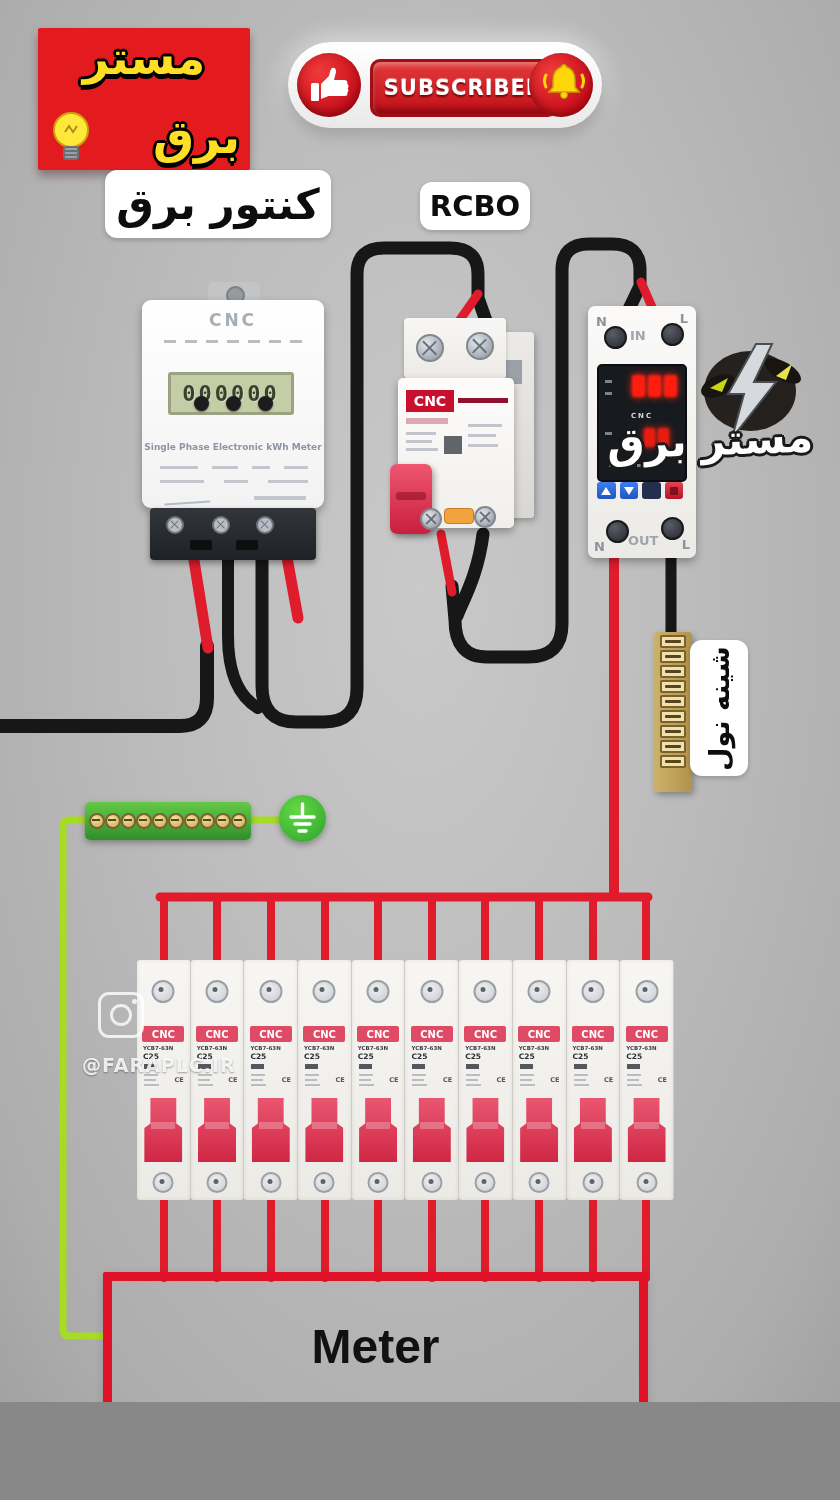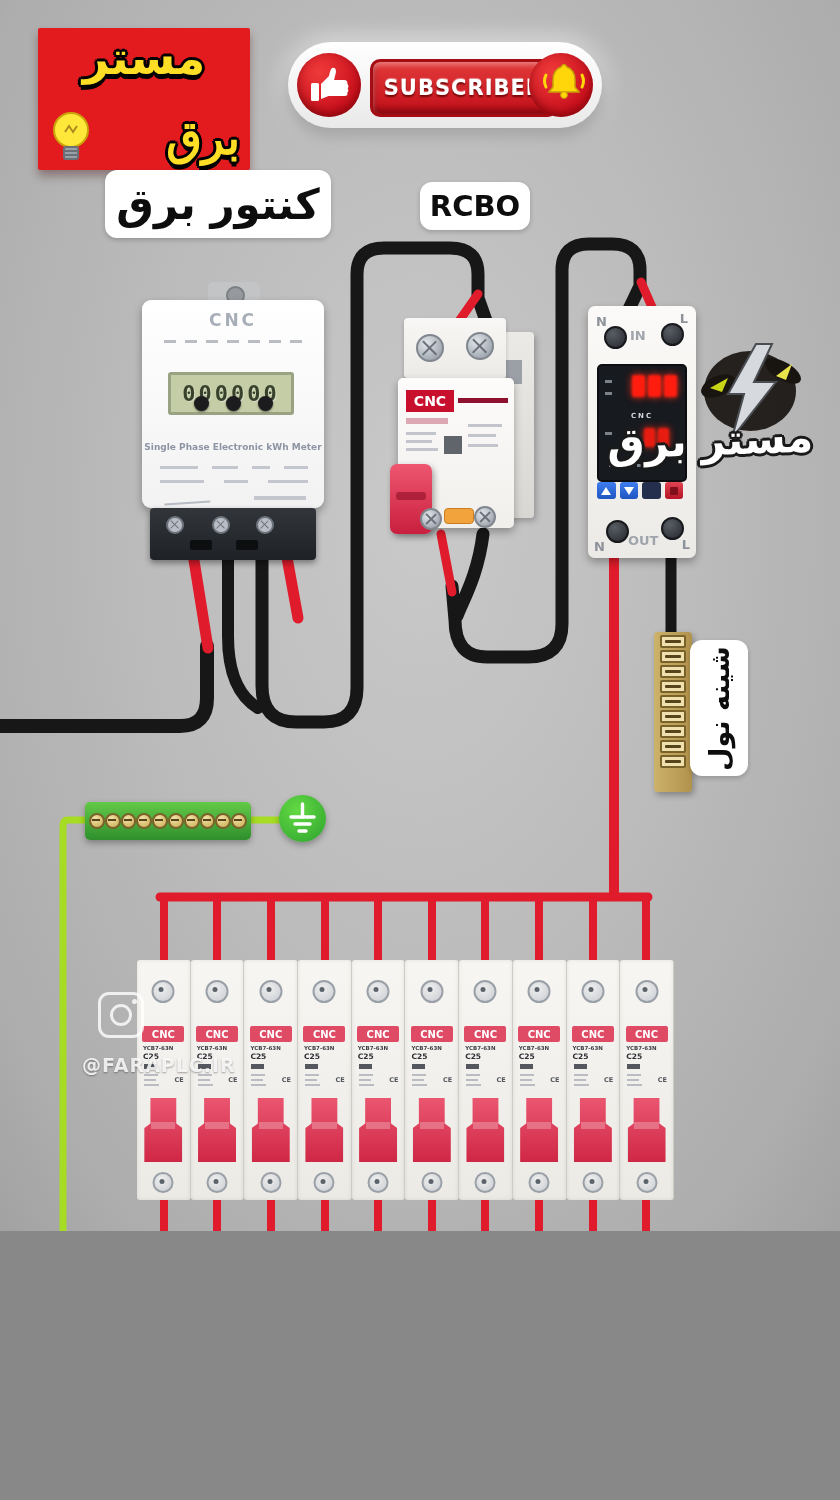--- a/index.html
+++ b/index.html
@@ -1,25 +1,25 @@
 <!DOCTYPE html>
 <html><head>
 <meta charset="utf-8">
 <style>
   html,body{margin:0;padding:0;background:#888;}
-  #canvas{position:relative;width:840px;height:1231px;overflow:hidden;
+  #canvas{position:relative;width:840px;height:1402px;overflow:hidden;
           background:radial-gradient(ellipse at 50% 42%, #c9c9c9 0%, #bcbcbc 45%, #adadad 85%, #a2a2a2 100%);
           font-family:"DejaVu Sans", sans-serif;}
   .abs{position:absolute;}
   
   .logo{left:38px;top:28px;width:192px;height:132px;background:#e41b1e;border-radius:2px;
         box-shadow:0 6px 10px rgba(60,0,0,.35);display:flex;flex-direction:column;justify-content:space-between;padding:4px 10px 6px;}
   .logo .l1{text-align:center;font-size:46px;font-weight:bold;color:#ffdf26;line-height:52px;
         text-shadow:-3px 0 #000,3px 0 #000,0 -3px #000,0 3px #000,-2px -2px #000,2px 2px #000,-2px 2px #000,2px -2px #000,0 5px #000;}
-  .logo .l2row{display:flex;align-items:flex-end;justify-content:space-between;font-family:Liberation Serif, serif;}
+  .logo .l2row{display:flex;align-items:center;justify-content:space-between;}
   .logo .l2{font-size:46px;font-weight:bold;color:#ffdf26;line-height:50px;
         text-shadow:-3px 0 #000,3px 0 #000,0 -3px #000,0 3px #000,-2px -2px #000,2px 2px #000,-2px 2px #000,2px -2px #000,0 5px #000;}
   
   .subpill{left:288px;top:42px;width:314px;height:86px;background:linear-gradient(#ffffff,#e9e9e9);
            border-radius:43px;box-shadow:0 8px 16px rgba(0,0,0,.25), 0 0 26px rgba(255,255,255,.8);}
   .subcircle{position:absolute;width:64px;height:64px;border-radius:50%;top:11px;
              background:radial-gradient(circle at 35% 30%, #ef3a3a, #c80f1c 70%);box-shadow:inset 0 -4px 8px rgba(80,0,0,.5);}
   .subcircle.left{left:9px;} .subcircle.right{right:9px;}
   .subbtn{position:absolute;left:82px;top:17px;width:182px;height:52px;background:linear-gradient(#e families,#d)}
   .subbtn{position:absolute;left:82px;top:17px;width:182px;height:52px;background:linear-gradient(#e23a3a,#c40f1a);

